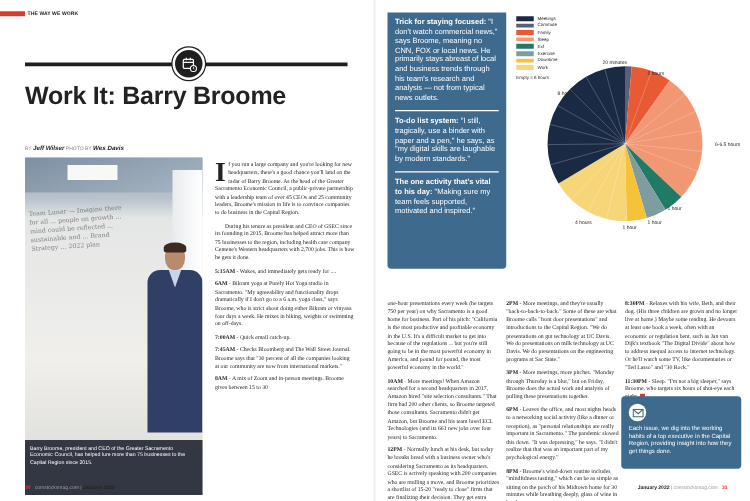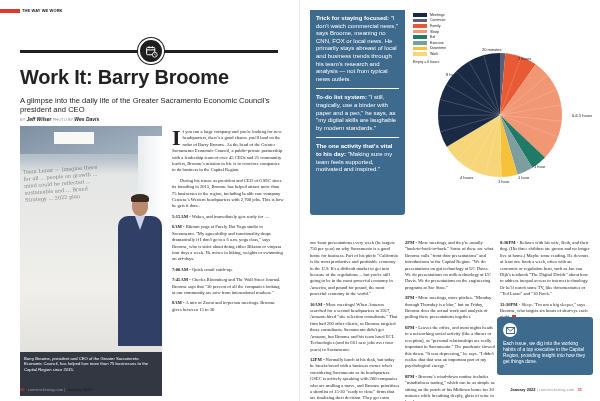--- a/index.html
+++ b/index.html
@@ -87,21 +87,20 @@
       <rect x="2" y="3" width="10" height="9" rx="1" fill="none" stroke="#fff" stroke-width="1.2"></rect>
       <line x1="2" y1="6" x2="12" y2="6" stroke="#fff" stroke-width="1.2"></line>
       <line x1="5" y1="1.5" x2="5" y2="4" stroke="#fff" stroke-width="1.2"></line>
       <line x1="9" y1="1.5" x2="9" y2="4" stroke="#fff" stroke-width="1.2"></line>
       <circle cx="12" cy="12" r="3" fill="#1f1f1f" stroke="#fff" stroke-width="1"></circle>
       <polyline points="12,10.5 12,12 13,12.6" fill="none" stroke="#fff" stroke-width="0.8"></polyline>
     </svg>
   </div>
 
   <h1 class="title">Work It: Barry Broome</h1>
-  <p class="dek">A glimpse into the daily life of the Greater Sacramento Economic Council's president and CEO</p>
   <div class="byline">
     <span>BY</span>
     <b>Jeff Wilser</b>
     <span>PHOTO BY</span>
     <b>Wes Davis</b>
   </div>
 
   <div class="photo">
     <div class="ceiling"></div>
     <div class="light"></div>

